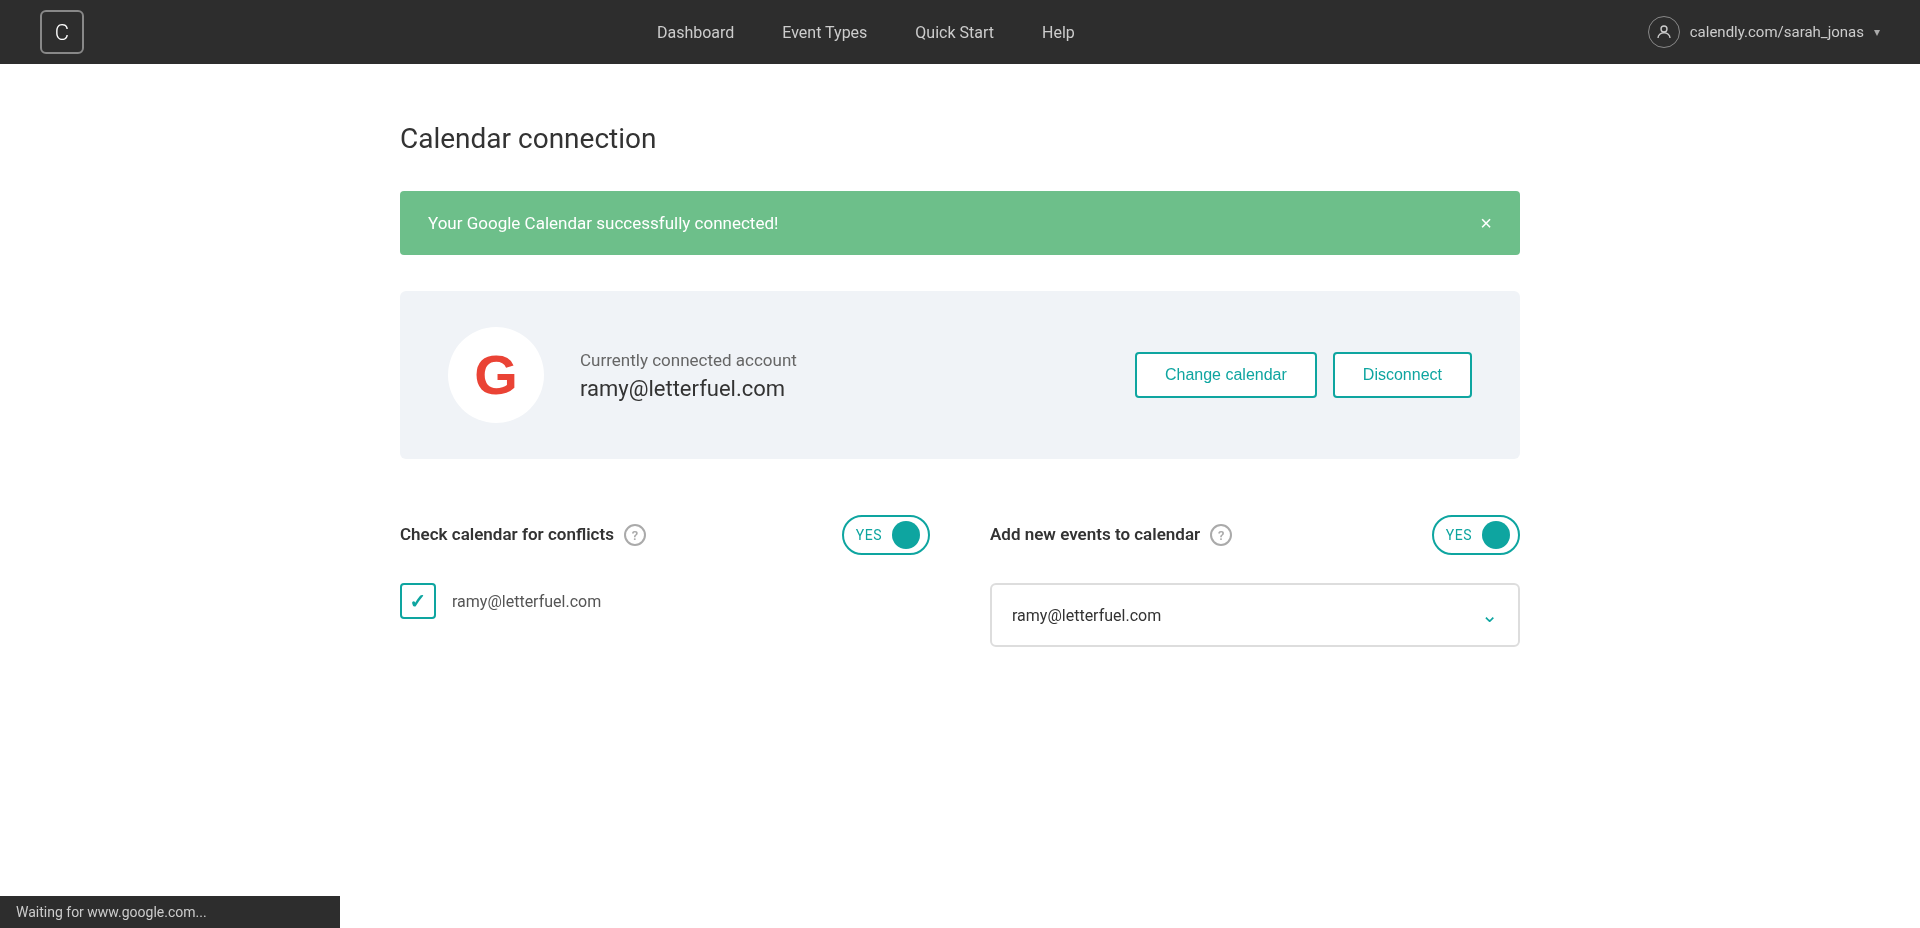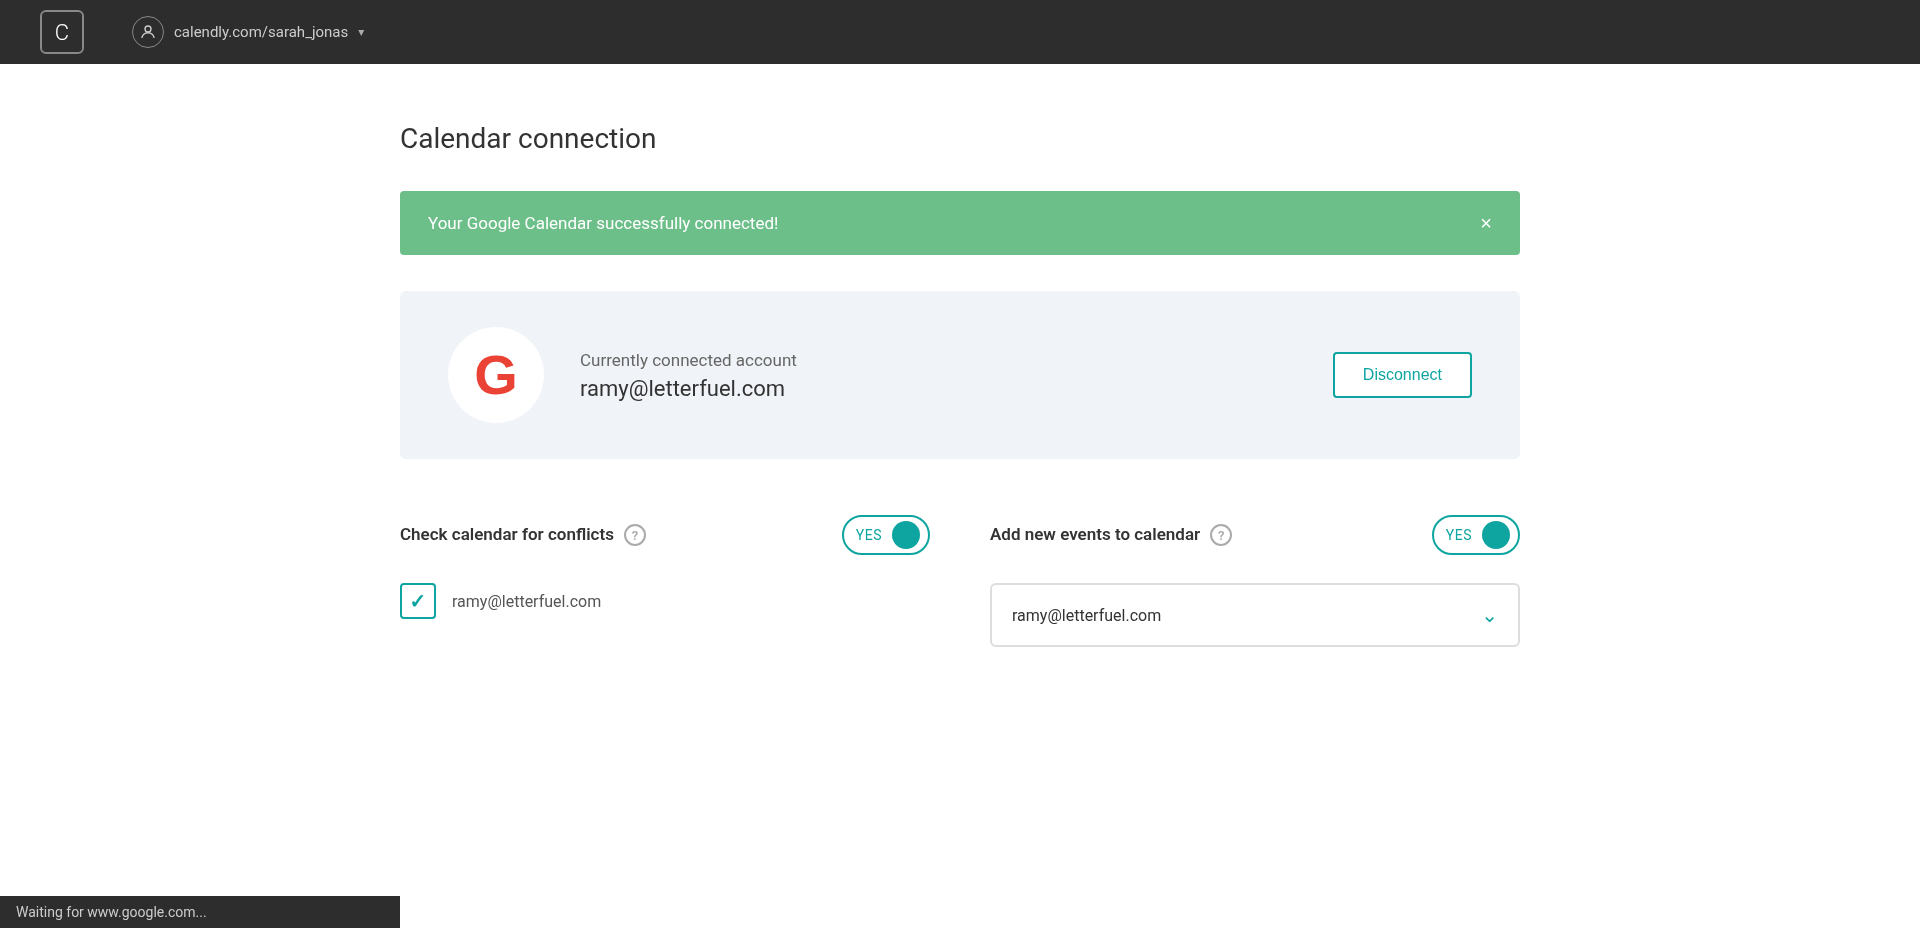--- a/index.html
+++ b/index.html
@@ -255,33 +255,39 @@
     .dropdown-chevron {
       color: #0ea5a0;
       font-size: 20px;
     }
 
     
     .status-bar {
       position: fixed;
       bottom: 0;
       left: 0;
-      width: 400px;
+      width: 340px;
       background: #2d2d2d;
       color: #ccc;
       font-size: 14px;
       padding: 8px 16px;
     }
   </style>
 </head>
 <body>
 
 <nav class="nav">
   <div class="nav-logo">
     <span>C</span>
+  </div>
+  <div class="nav-links">
+    <a class="nav-link">Dashboard</a>
+    <a class="nav-link">Event Types</a>
+    <a class="nav-link">Quick Start</a>
+    <a class="nav-link">Help</a>
   </div>
   <div class="nav-user">
     <div class="nav-user-icon">
       <svg width="18" height="18" viewBox="0 0 24 24" fill="none" stroke="#ccc" stroke-width="1.8">
         <circle cx="12" cy="8" r="4"></circle>
         <path d="M4 20c0-4 3.6-7 8-7s8 3 8 7"></path>
       </svg>
     </div>
     <span>calendly.com/sarah_jonas</span>
     <span class="nav-chevron">▾</span>
@@ -299,20 +305,21 @@
 
   <div class="account-card">
     <div class="google-logo-circle">
       <span class="google-g">G</span>
     </div>
     <div class="account-info">
       <div class="account-label">Currently connected account</div>
       <div class="account-email">ramy@letterfuel.com</div>
     </div>
     <div class="account-actions">
+      <button class="btn-outline">Change calendar</button>
       <button class="btn-outline">Disconnect</button>
     </div>
   </div>
 
   <div class="settings-grid">
 
     <div class="setting-block">
       <div class="setting-header">
         <div class="setting-label-row">
           <span class="setting-label">Check calendar for conflicts</span>

